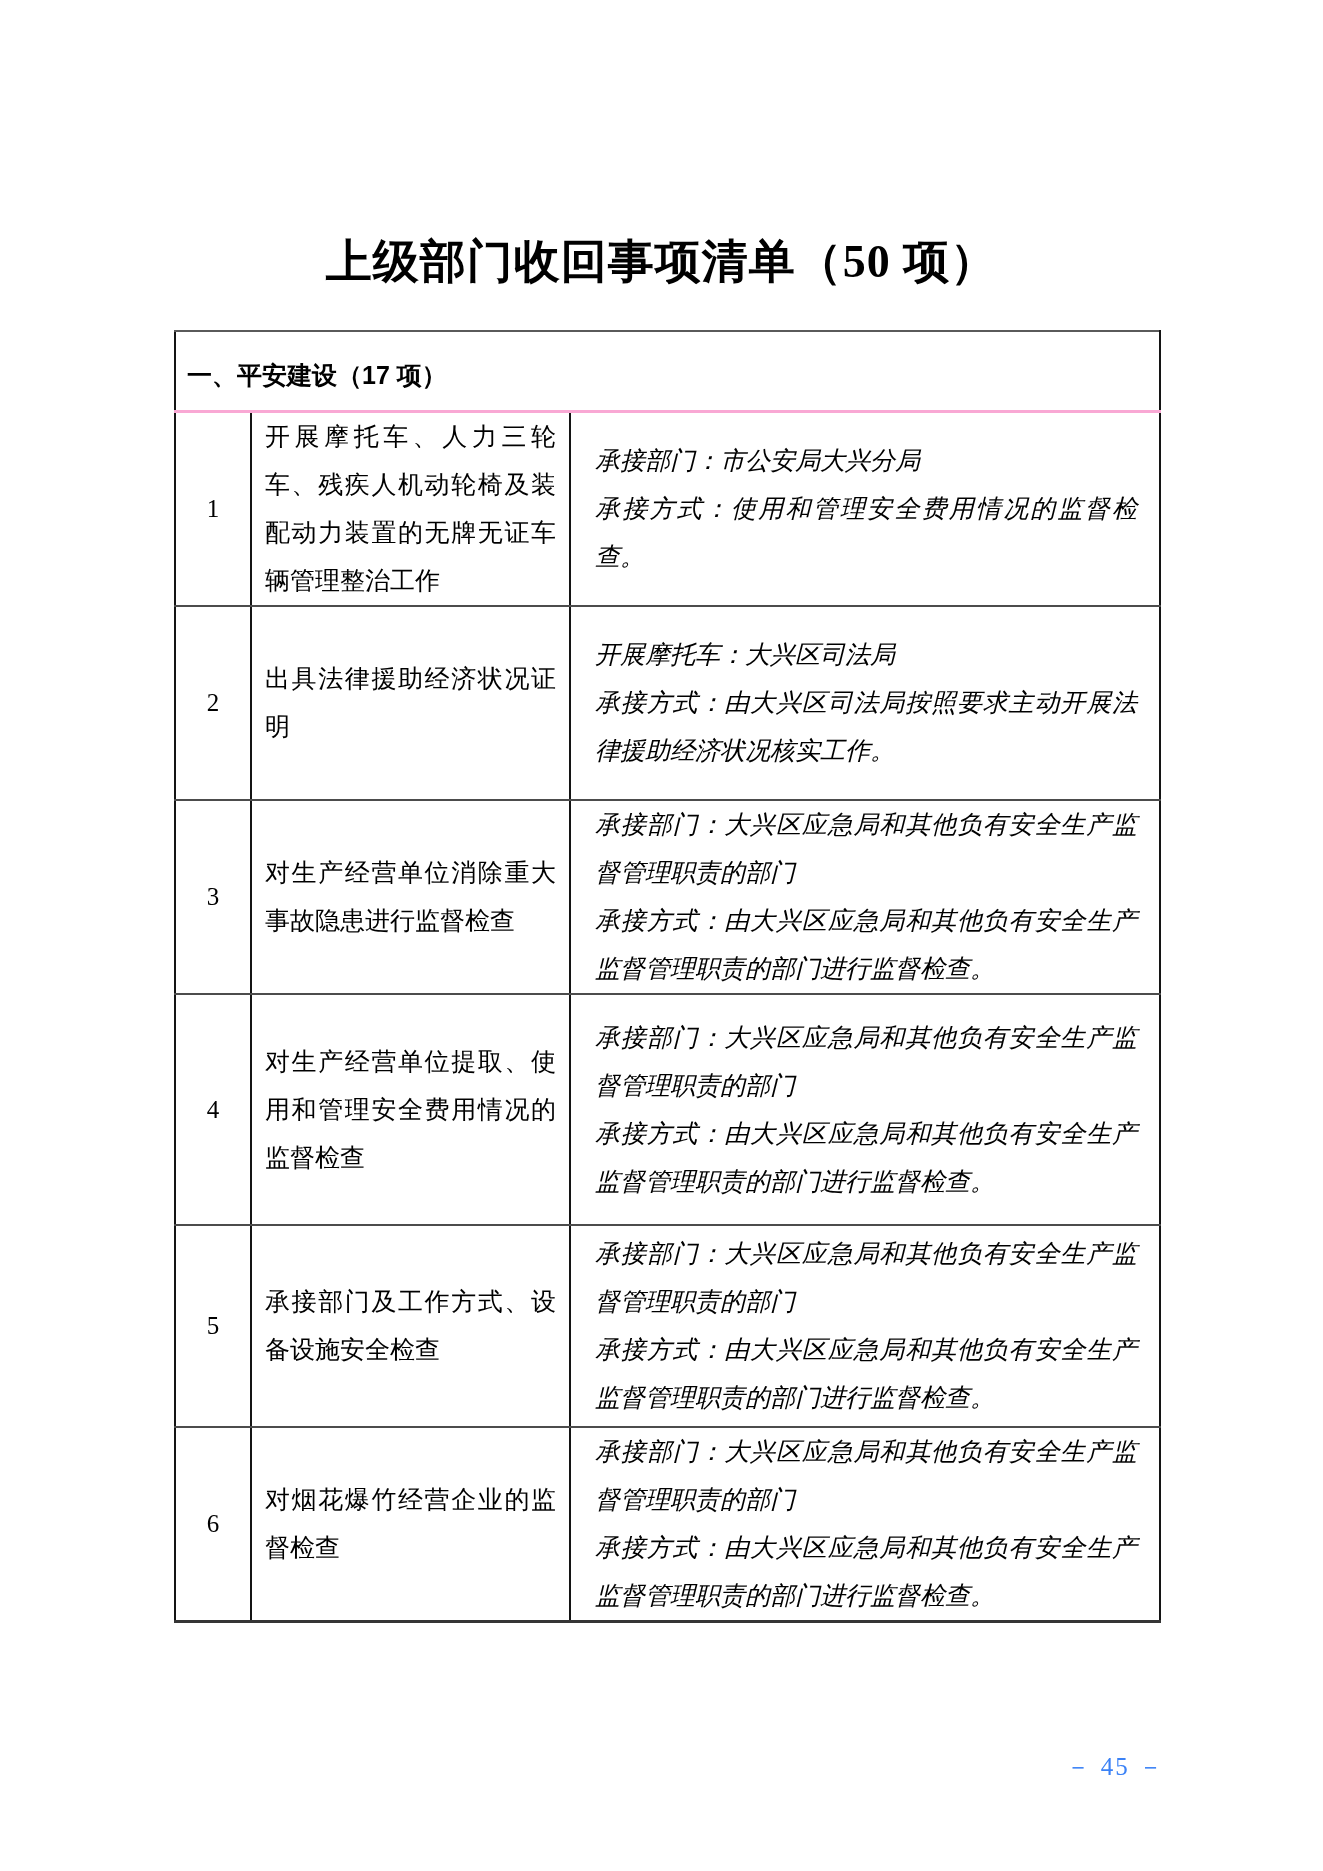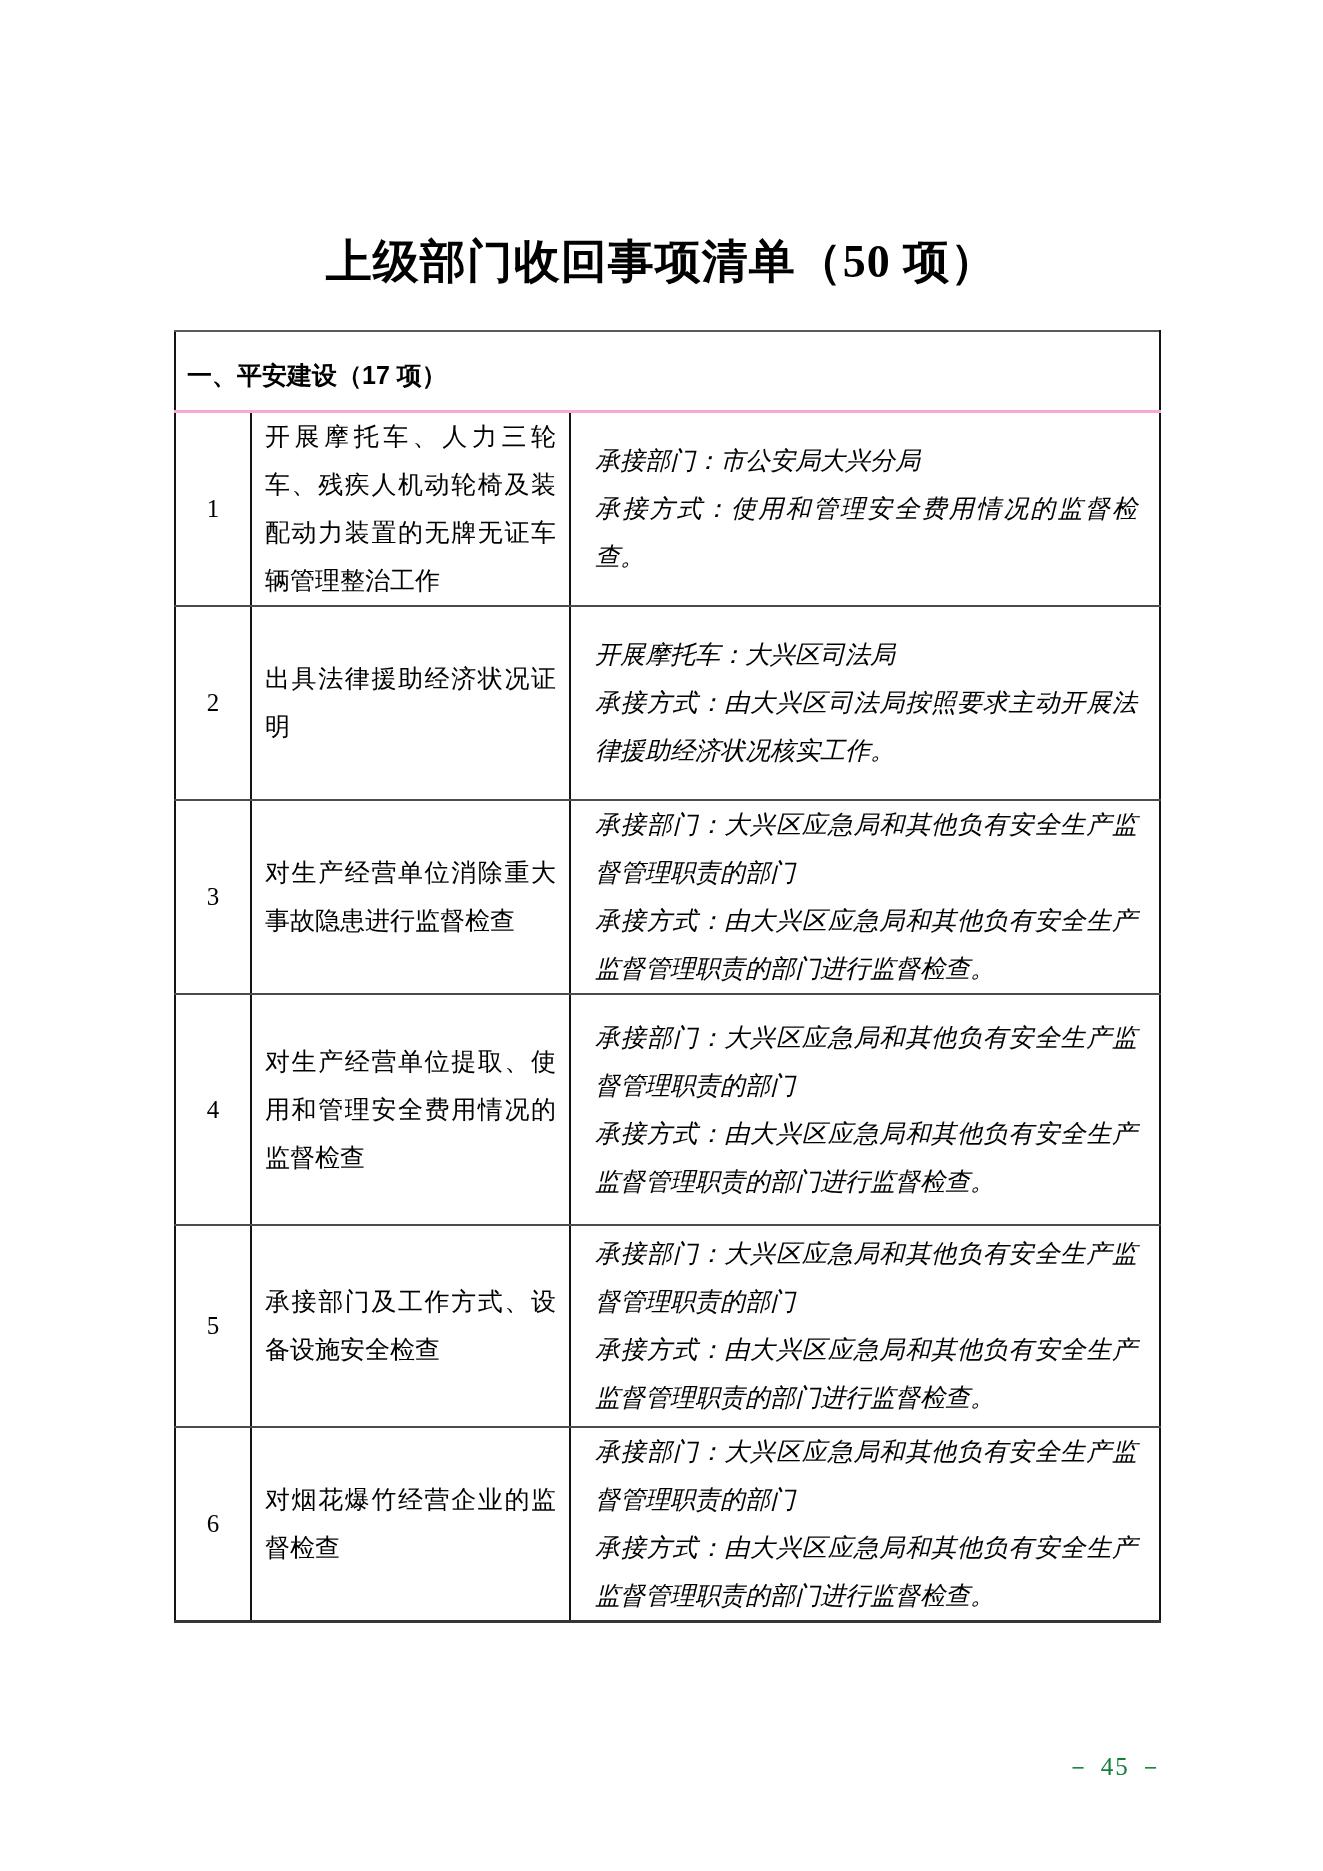--- a/index.html
+++ b/index.html
@@ -45,21 +45,21 @@
     font-size:25px;line-height:48px;
   }
   tr.data-row:last-child td{border-bottom:none;}
   td.no{text-align:center;font-size:24px;}
   td.name{padding:0 13px;text-align:justify;}
   td.detail{padding:0 22px 0 24px;text-align:justify;font-style:italic;}
   .r1 td{height:175px;} .r2 td{height:190px;} .r3 td{height:180px;}
   .r4 td{height:227px;} .r5 td{height:198px;} .r6 td{height:174px;}
   .page-number{
     position:absolute;top:1750px;right:158px;
-    font-size:25px;letter-spacing:2px;color:#15803d;
+    font-size:25px;letter-spacing:2px;color:#3b82f6;
     font-family:"Liberation Serif","DejaVu Serif",serif;
   }
 </style>
 </head>
 <body>
 
 <div class="doc-title">上级部门收回事项清单（50 项）</div>
 
 <div class="table-wrap">
   <table class="list">

